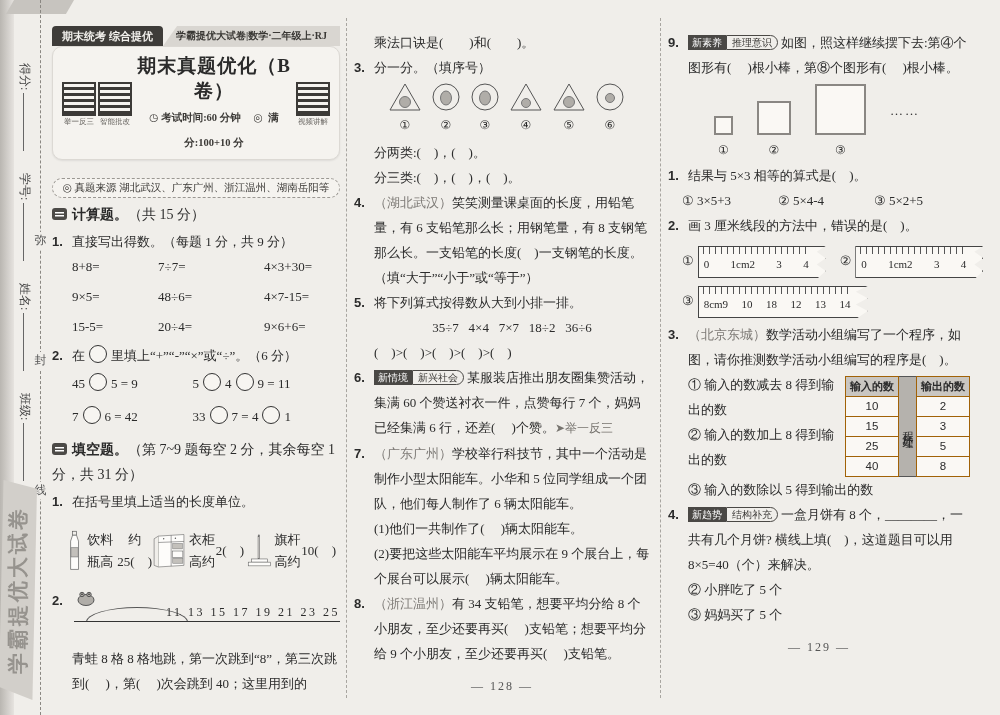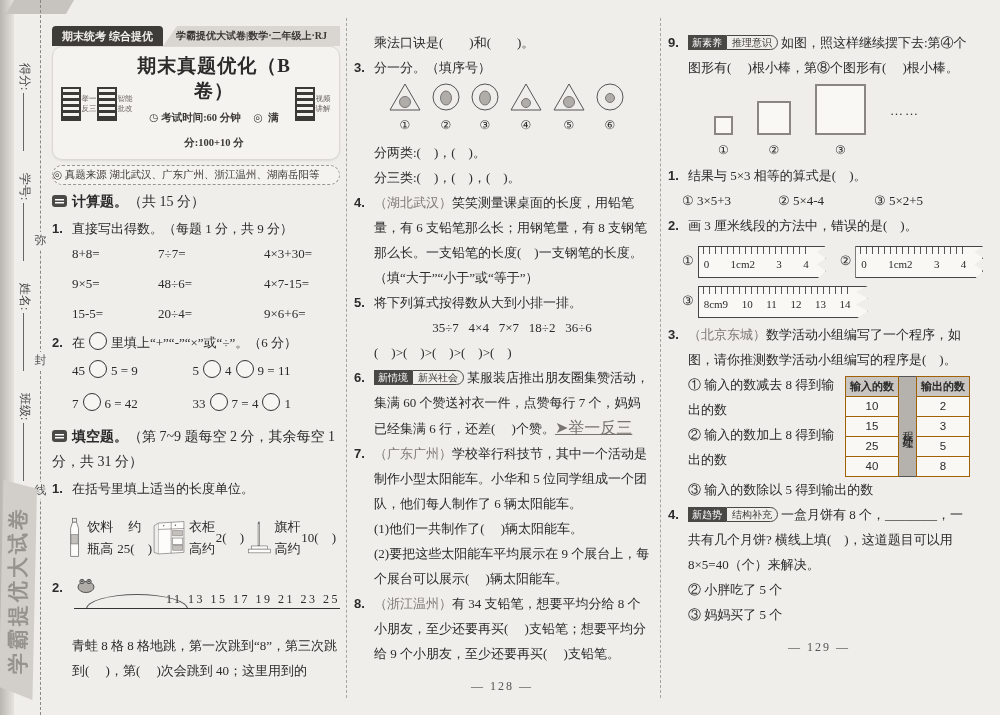--- a/index.html
+++ b/index.html
@@ -26,21 +26,21 @@
       clip-path:polygon(6% 0,100% 12%,96% 100%,0 88%);}
 
   
   .col{position:absolute;top:26px;font-size:13px;line-height:25px;}
   .col-sep{position:absolute;top:18px;height:680px;border-left:1px dashed #a8a5a0;}
   .pageno{text-align:center;color:#555;font-size:12px;letter-spacing:2px;margin-top:8px;}
 
   .q{position:relative;padding-left:20px;}
   .qno{position:absolute;left:0;top:0;font-weight:bold;font-family:"Liberation Sans",sans-serif;}
   .src{color:#7d7a76;}
-  .ref{font-size:16px;color:#77746f;font-family:"Liberation Sans",sans-serif;text-decoration:underline;}
+  .ref{font-size:12px;color:#77746f;font-family:"Liberation Sans",sans-serif;}
 
   .sec{font-family:"Liberation Sans",sans-serif;font-weight:bold;font-size:14px;margin:4px 0 2px;}
   .sec-icon{display:inline-block;width:15px;height:12px;border-radius:3px;margin-right:5px;
       vertical-align:-1px;
       background:linear-gradient(#fff,#fff) 3px 4px/9px 1.5px no-repeat,
                  linear-gradient(#fff,#fff) 3px 7px/9px 1.5px no-repeat,#4c4a47;}
   .sec .pts{font-weight:normal;font-family:"Liberation Serif",serif;}
 
   .badge-solid{display:inline-block;background:#4a4845;color:#fff;font-size:10px;
       font-family:"Liberation Sans",sans-serif;padding:0 4px;line-height:15px;
@@ -55,28 +55,28 @@
       font-weight:bold;font-size:11px;line-height:20px;padding:0 10px;border-radius:4px 4px 0 0;}
   .tab-light{flex:1;background:#d9d6d1;color:#3a3835;font-size:10px;line-height:20px;
       text-align:center;padding:0 6px;font-weight:bold;
       clip-path:polygon(14px 0,100% 0,100% 100%,0 100%);}
   .titlebox{background:#f5f3ef;border:1px solid #dcd9d4;border-radius:10px;
       padding:6px 8px 4px;box-shadow:0 1px 2px rgba(0,0,0,.08);}
   .tb-row{display:flex;align-items:center;}
   .qr{width:30px;height:30px;border:2px solid #3c3a37;
       background:repeating-linear-gradient(0deg,#3c3a37 0 3px,#f5f3ef 3px 6px),
                  repeating-linear-gradient(90deg,#3c3a37 0 3px,rgba(245,243,239,.75) 3px 6px);}
-  .qr-wrap{display:flex;flex-direction:row;align-items:center;width:36px;font-size:7.5px;
+  .qr-wrap{display:flex;flex-direction:column;align-items:center;width:36px;font-size:7.5px;
       color:#6b6864;line-height:10px;gap:1px;font-family:"Liberation Sans",sans-serif;}
   .tb-center{flex:1;text-align:center;}
   .tb-title{font-size:19px;font-weight:bold;letter-spacing:1px;}
   .tb-meta{font-size:10.5px;color:#3c3a37;margin-top:2px;}
   .tb-meta .mi{margin:0 3px 0 10px;}
   .srcpill{border:1px dashed #9a9792;border-radius:10px;background:#f5f3ef;
-      font-size:10.5px;line-height:18px;margin-top:5px;color:#3a3835;}
+      font-size:10.5px;text-align:center;line-height:18px;margin-top:18px;color:#3a3835;}
 
   
   .calc-grid{display:grid;grid-template-columns:86px 106px auto;padding-left:20px;row-gap:5px;}
   .calc2-grid{display:grid;grid-template-columns:45% 55%;padding-left:20px;row-gap:8px;margin-top:3px;}
   .op-circle{display:inline-block;width:16px;height:16px;border:1.2px solid #333;
       border-radius:50%;vertical-align:-3px;margin:0 4px;background:#f7f5f1;}
 
   
   .figs{display:flex;justify-content:space-between;padding:4px 4px 0 14px;}
   .fig{display:flex;flex-direction:row;align-items:center;width:92px;text-align:center;}
@@ -433,21 +433,21 @@
       </div>
     </div>
     <div class="ruler-row">
       <div class="ruler-item">
         <span class="rlabel">③</span>
         <div class="ruler" style="width:168px;">
           <div class="seg" style="left:52px;width:76px;"></div>
           <div class="ruler-marks">
             <span>8cm9</span>
               <span>10</span>
-              <span>11</span>
+              <span>18</span>
               <span>12</span>
               <span>13</span>
               <span>14</span>
           </div>
         </div>
       </div>
     </div>
 
     <div class="q" style="margin-top:4px;">
       <span class="qno">3.</span>

